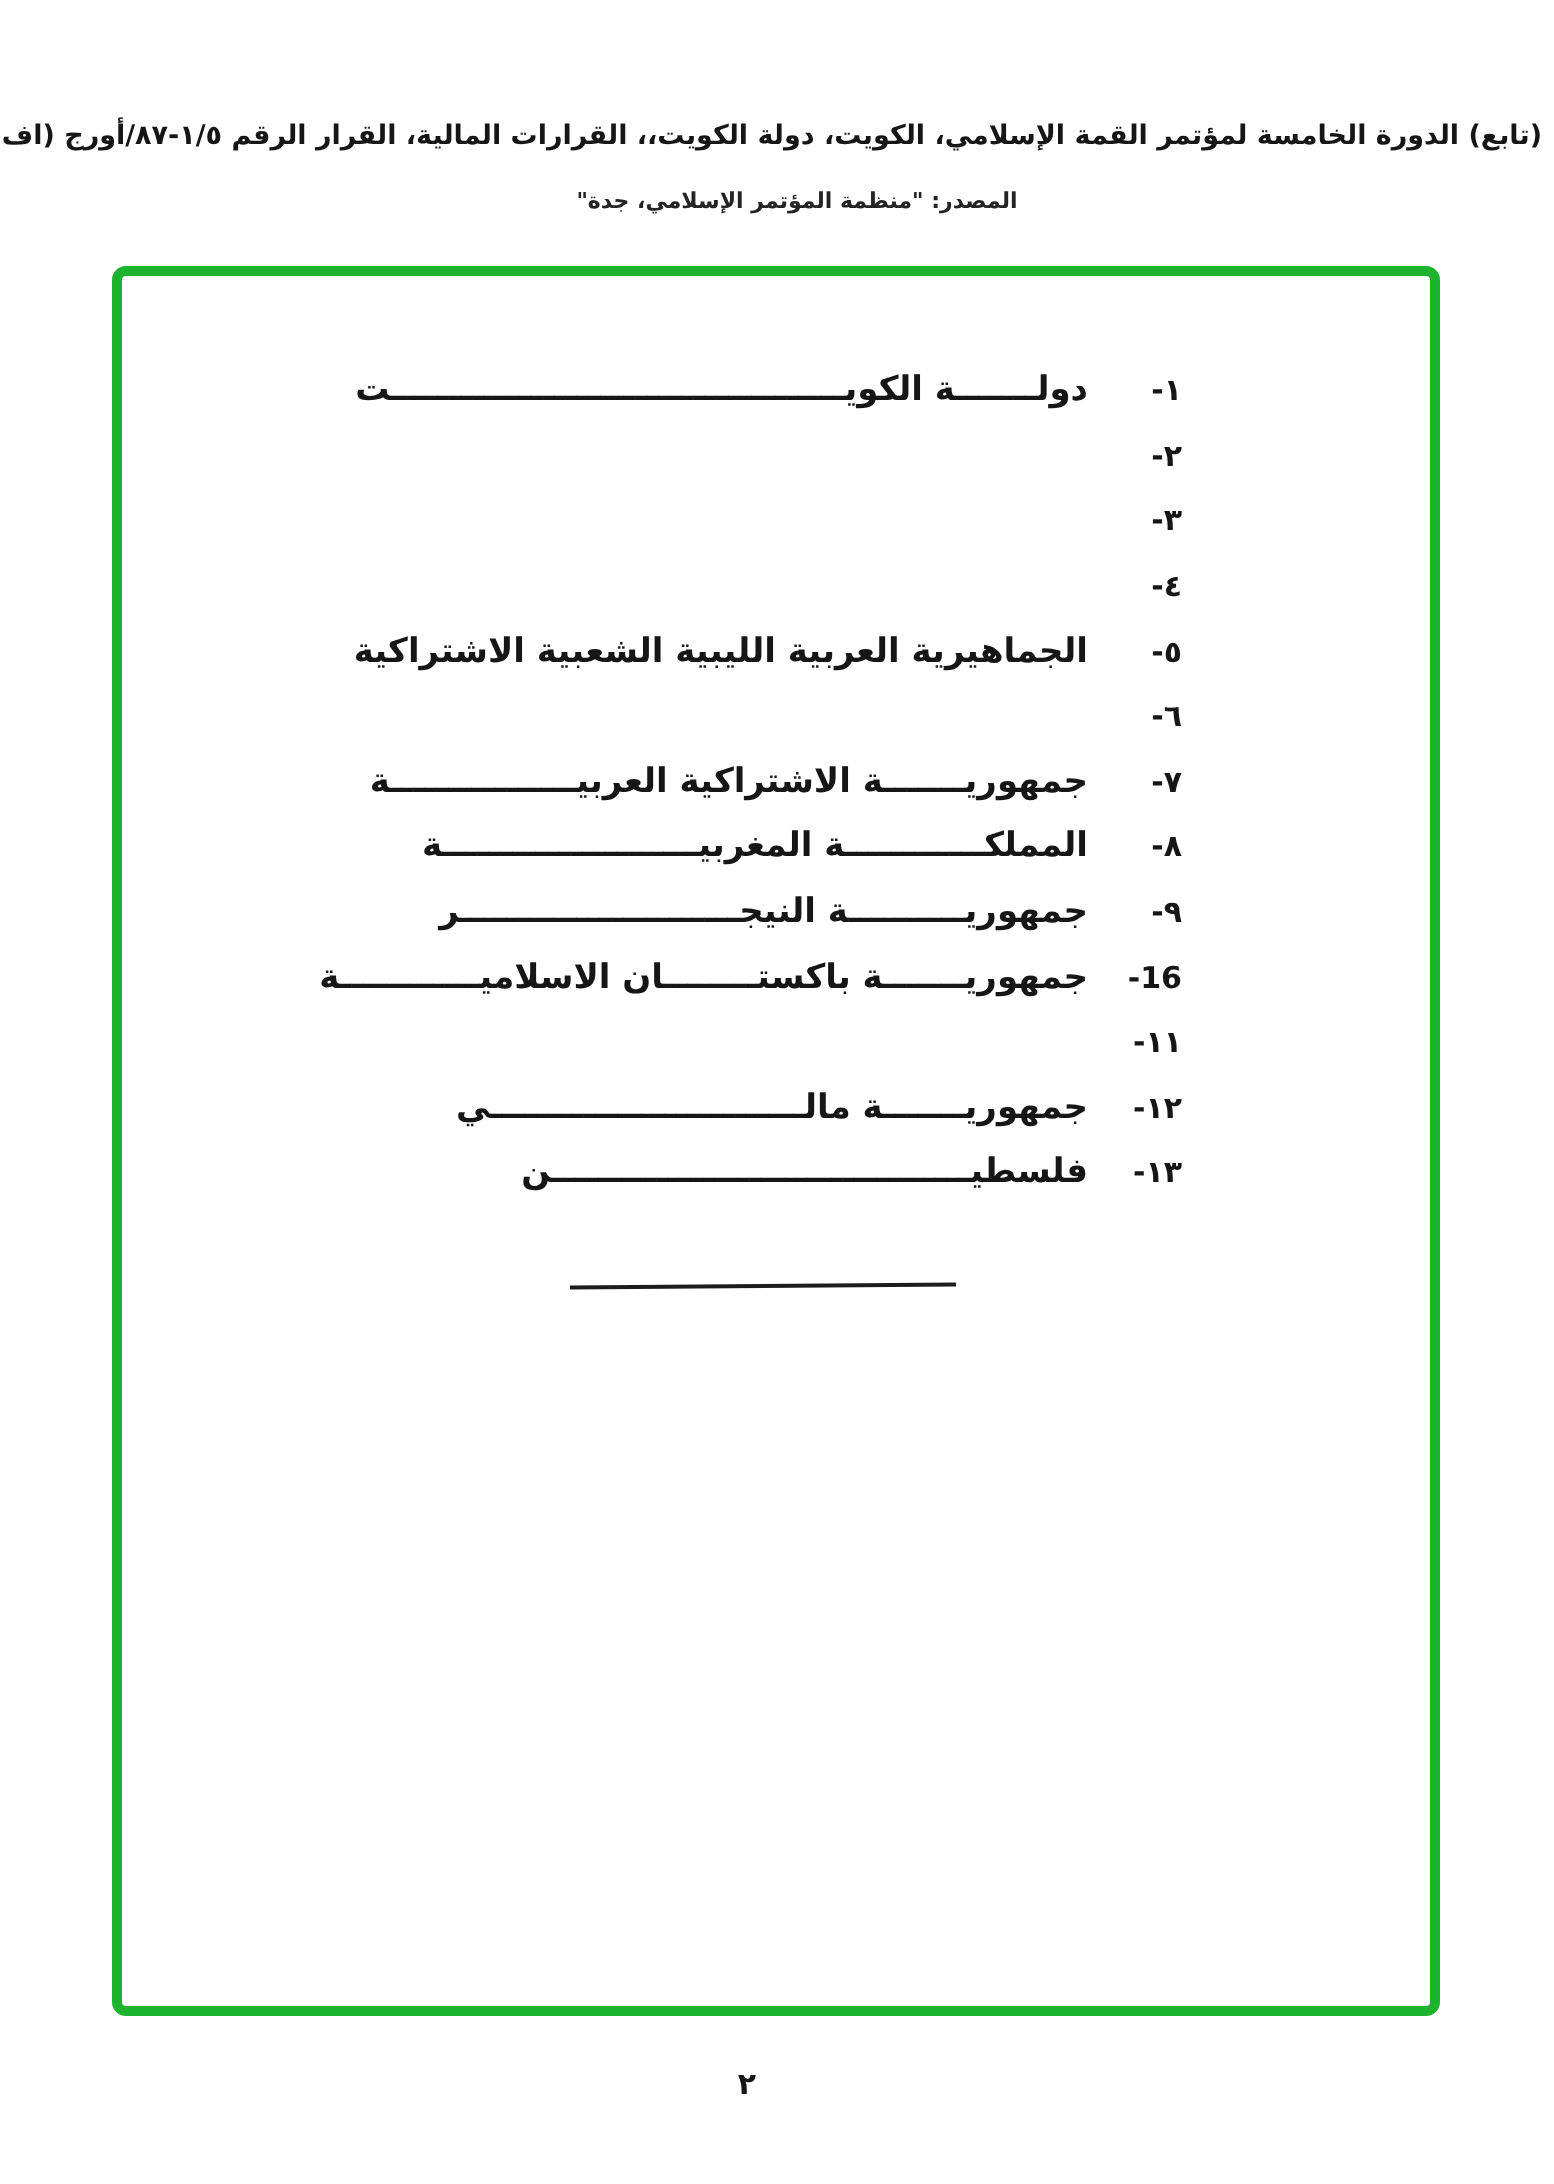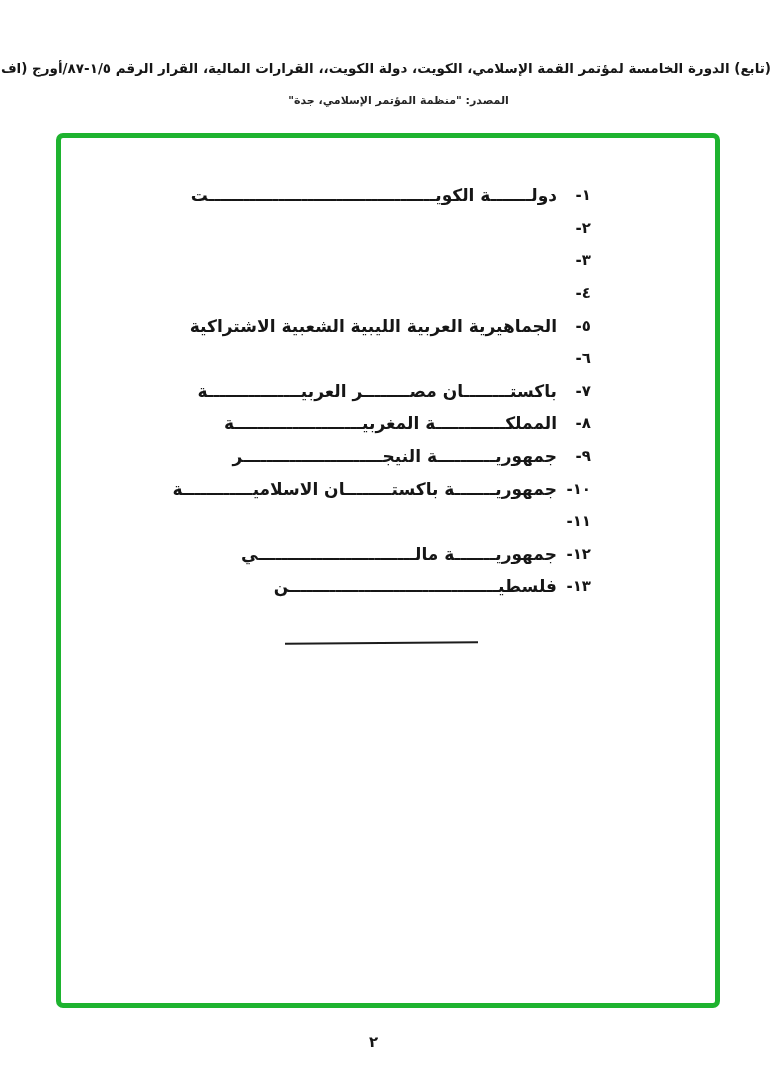--- a/index.html
+++ b/index.html
@@ -42,20 +42,21 @@
     height:32.6px;
     padding-right:122px;box-sizing:border-box;
     white-space:nowrap;
   }
   .num{
     flex:0 0 34px;
     direction:rtl;text-align:right;
     font-size:15px;font-weight:bold;
   }
   .name{
+    margin-right:13px;
     font-size:17px;font-weight:bold;
     white-space:nowrap;
   }
   .divider{
     position:absolute;left:285px;top:642px;
     width:193px;height:2px;
     background:#1c1c1c;
     transform:rotate(-0.45deg);
   }
   .page-number{
@@ -91,32 +92,32 @@
       </div>
       <div class="row">
         <span class="num">٥-</span>
         <span class="name">الجماهيرية العربية الليبية الشعبية الاشتراكية</span>
       </div>
       <div class="row">
         <span class="num">٦-</span>
       </div>
       <div class="row">
         <span class="num">٧-</span>
-        <span class="name">باكستــــــــان مصــــــــر العربيــــــــــــــــة</span>
+        <span class="name">جمهوريـــــــة الاشتراكية العربيــــــــــــــــة</span>
       </div>
       <div class="row">
         <span class="num">٨-</span>
         <span class="name">المملكــــــــــــة المغربيــــــــــــــــــــــة</span>
       </div>
       <div class="row">
         <span class="num">٩-</span>
         <span class="name">جمهوريــــــــــة النيجــــــــــــــــــــــــر</span>
       </div>
       <div class="row">
-        <span class="num">١٠-</span>
+        <span class="num">16-</span>
         <span class="name">جمهوريـــــــة باكستــــــــان الاسلاميــــــــــــة</span>
       </div>
       <div class="row">
         <span class="num">١١-</span>
       </div>
       <div class="row">
         <span class="num">١٢-</span>
         <span class="name">جمهوريـــــــة مالـــــــــــــــــــــــــــي</span>
       </div>
       <div class="row">

